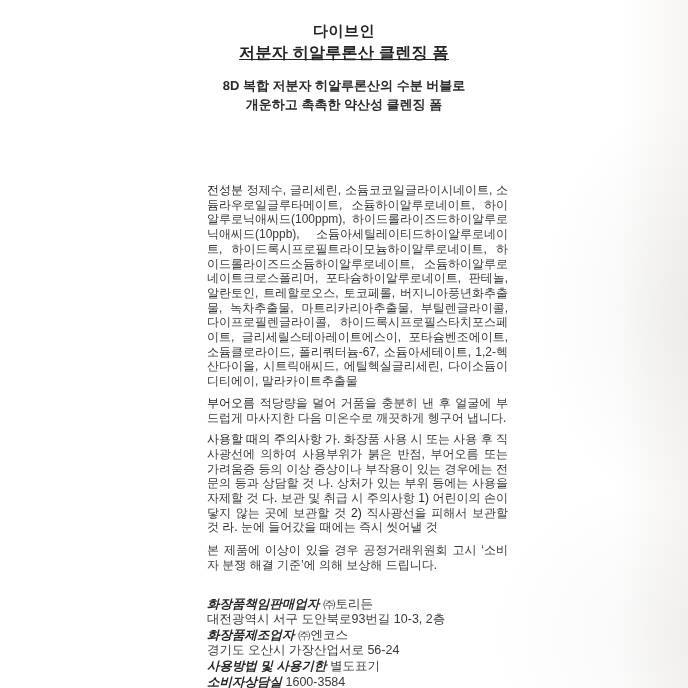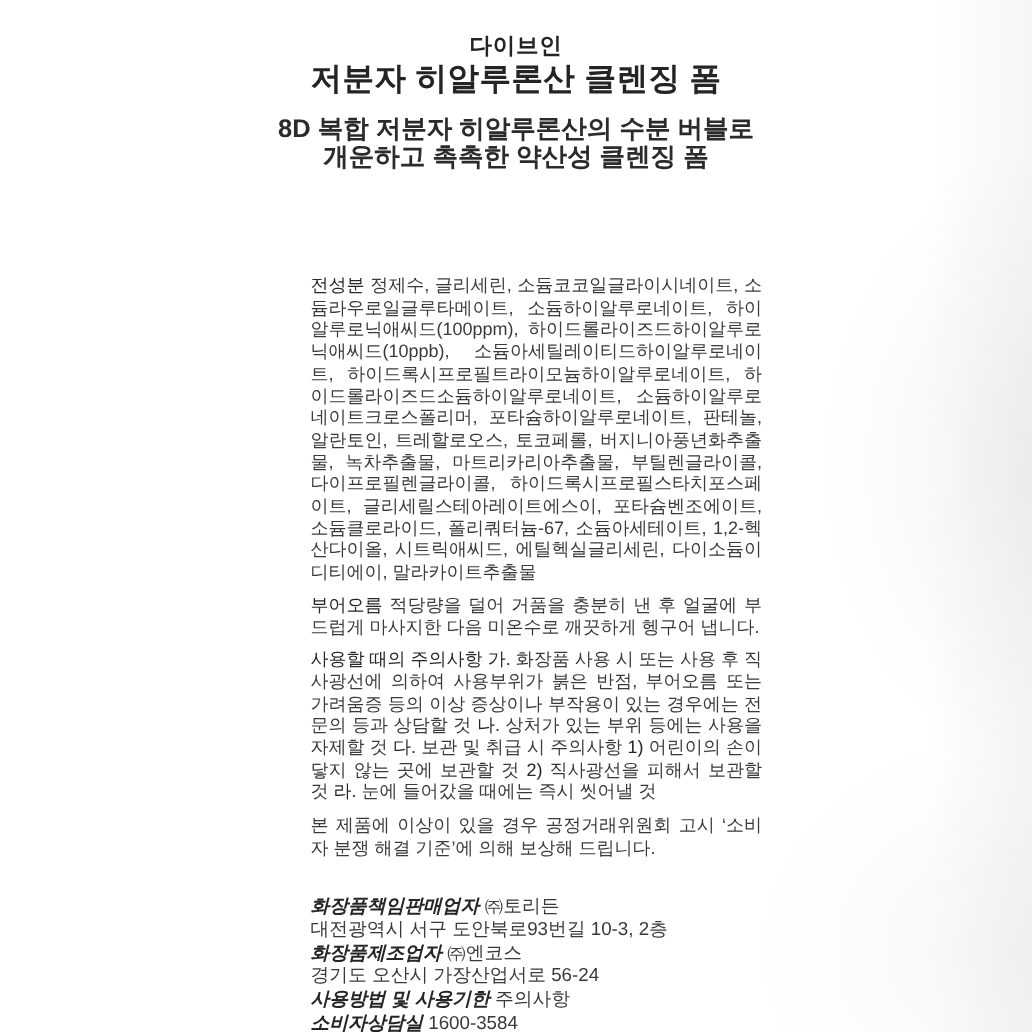--- a/index.html
+++ b/index.html
@@ -24,38 +24,39 @@
     text-align: center;
     color: #242424;
   }
   .brand-line {
     font-size: 15px;
     font-weight: 700;
     letter-spacing: 0.5px;
     line-height: 21px;
   }
   .product-name {
-    font-size: 21px;
+    font-size: 16px;
     font-weight: 700;
     letter-spacing: 0.3px;
     line-height: 23px;
+    text-decoration: underline;
   }
   .claims {
     margin-top: 5px;
   }
   .claim-line {
     font-size: 11px;
     font-weight: 600;
     line-height: 19.5px;
     color: #2e2e2e;
   }
   .tagline {
     margin-top: 13px;
     text-align: center;
-    font-size: 17px;
+    font-size: 13px;
     font-weight: 700;
     line-height: 18.5px;
     color: #2b2b2b;
   }
   .body-col {
     position: absolute;
     left: 207px;
     top: 183px;
     width: 301px;
   }
@@ -107,19 +108,19 @@
 
     <p class="para"><b>사용할 때의 주의사항 가.</b><span> 화장품 사용 시 또는 사용 후 직사광선에 의하여 사용부위가 붉은 반점, 부어오름 또는 가려움증 등의 이상 증상이나 부작용이 있는 경우에는 전문의 등과 상담할 것 </span><b>나.</b><span> 상처가 있는 부위 등에는 사용을 자제할 것 </span><b>다.</b><span> 보관 및 취급 시 주의사항 </span><b>1)</b><span> 어린이의 손이 닿지 않는 곳에 보관할 것 </span><b>2)</b><span> 직사광선을 피해서 보관할 것 </span><b>라.</b><span> 눈에 들어갔을 때에는 즉시 씻어낼 것</span></p>
 
     <p class="para notice">본 제품에 이상이 있을 경우 공정거래위원회 고시 ‘소비자 분쟁 해결 기준’에 의해 보상해 드립니다.</p>
 
     <div class="company">
       <div class="company-row"><b>화장품책임판매업자</b> <span>㈜토리든</span></div>
       <div class="company-row"><b></b><span>대전광역시 서구 도안북로93번길 10-3, 2층</span></div>
       <div class="company-row"><b>화장품제조업자</b> <span>㈜엔코스</span></div>
       <div class="company-row"><b></b><span>경기도 오산시 가장산업서로 56-24</span></div>
-      <div class="company-row"><b>사용방법 및 사용기한</b> <span>주의사항</span></div>
+      <div class="company-row"><b>사용방법 및 사용기한</b> <span>별도표기</span></div>
       <div class="company-row"><b>소비자상담실</b> <span>1600-3584</span></div>
     </div>
 
   </div>
 
 </div>
 
 </body></html>

